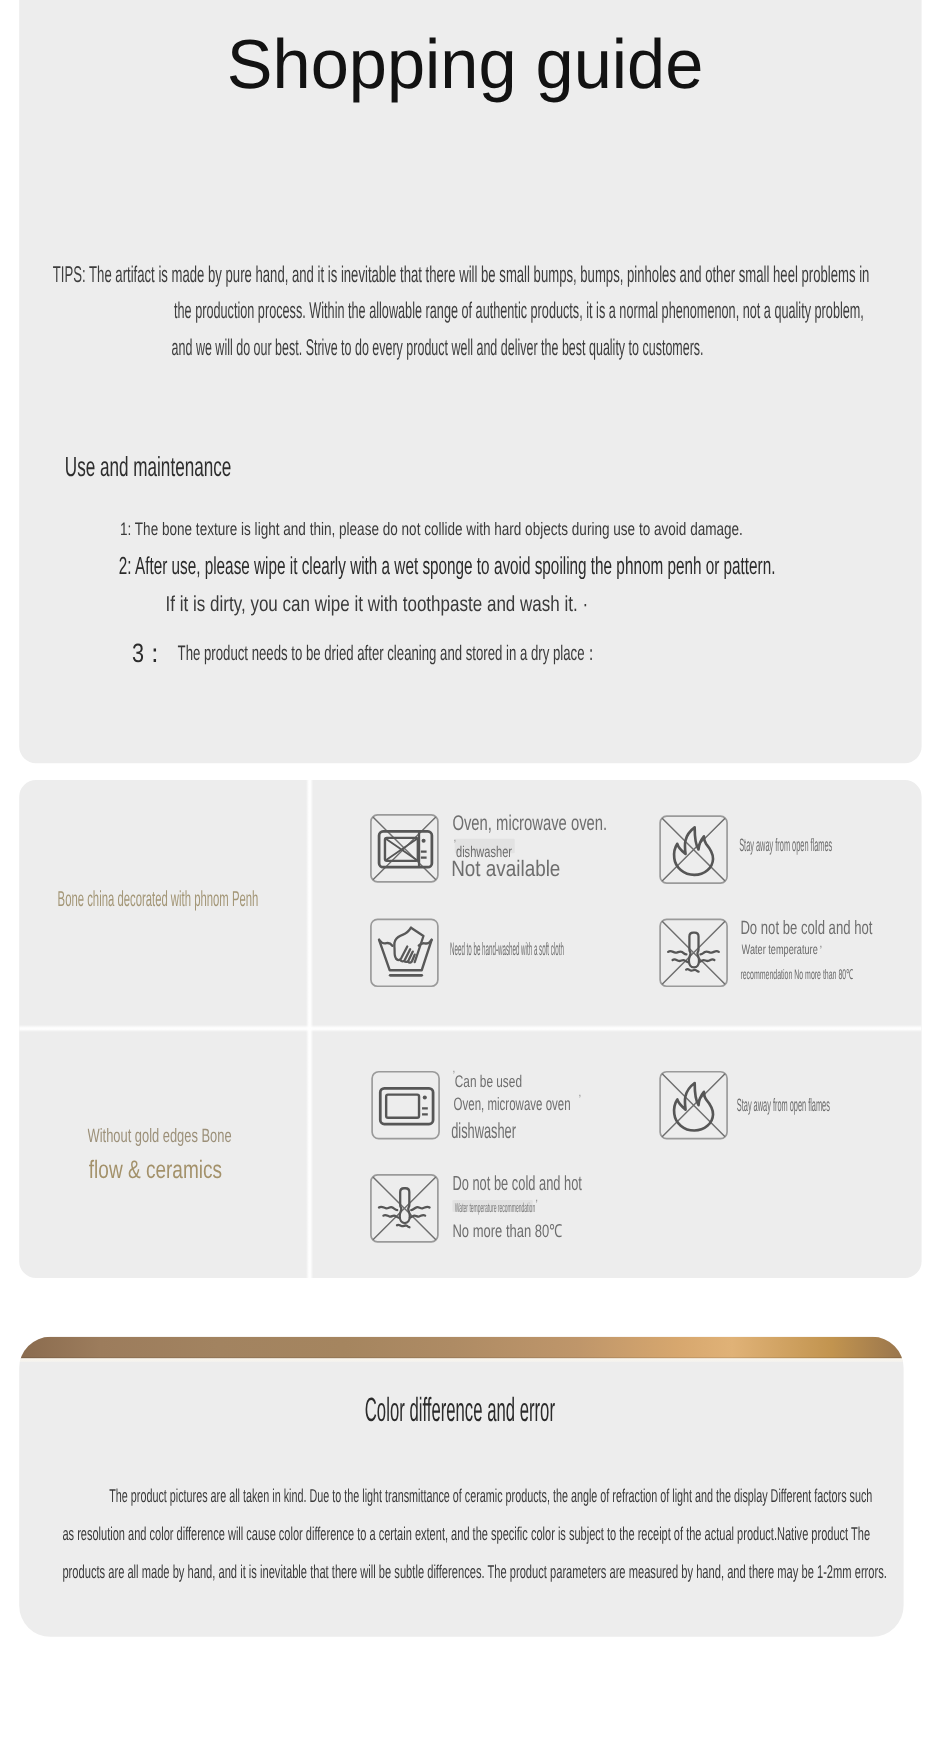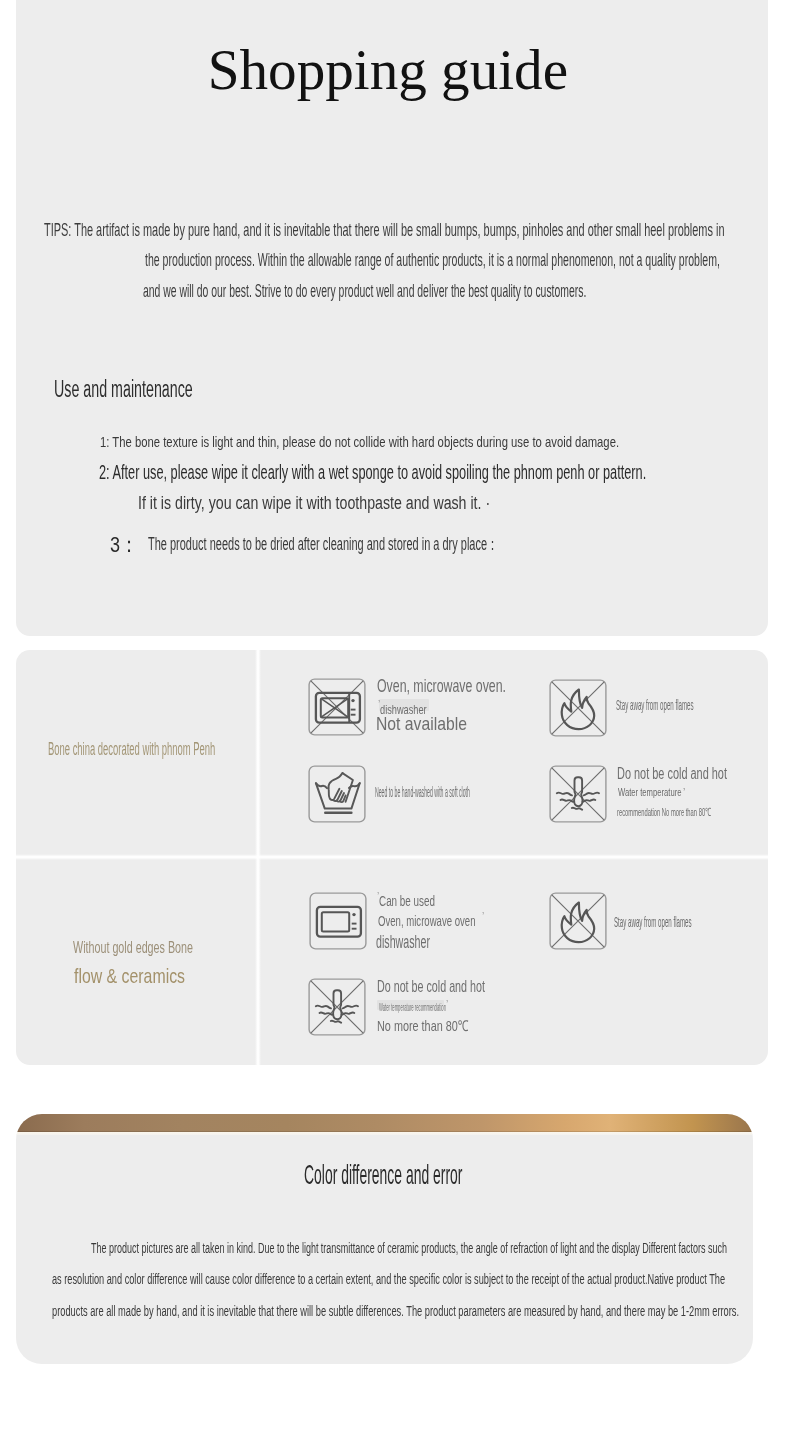--- a/index.html
+++ b/index.html
@@ -8,22 +8,22 @@
        -webkit-font-smoothing:antialiased;}
   .page{position:relative;width:790px;height:1448px;overflow:hidden;background:#fff;}
 
   
   .card{position:absolute;background:#ededed;}
   #card-intro{left:16px;top:-14px;width:752px;height:650px;border-radius:14px;}
   #card-table{left:16px;top:650px;width:752px;height:415px;border-radius:14px;overflow:hidden;}
   #card-color{left:16px;top:1114px;width:737px;height:250px;border-radius:26px;overflow:hidden;}
 
   
-  .title{position:absolute;left:12px;top:34px;width:752px;text-align:center;
-         font-size:58px;line-height:72px;color:#121212;font-family:Liberation Serif, serif;}
+  .title{position:absolute;left:12px;top:18px;width:752px;text-align:center;
+         font-size:58px;line-height:72px;color:#121212;}
   .title span{display:inline-block;transform:scaleX(.985);}
 
   
   .cline{position:absolute;white-space:pre;transform-origin:left top;will-change:opacity;}
 
   
   .vline{position:absolute;left:239px;top:0;width:6px;height:415px;background:linear-gradient(90deg,rgba(255,255,255,0) 0%,rgba(255,255,255,.95) 40%,rgba(255,255,255,.95) 60%,rgba(255,255,255,0) 100%);}
   .hline{position:absolute;left:0;top:204px;width:752px;height:6px;background:linear-gradient(180deg,rgba(255,255,255,0) 0%,rgba(255,255,255,.95) 42%,rgba(255,255,255,.95) 62%,rgba(255,255,255,0) 100%);}
   .ic{position:absolute;filter:blur(.18px);}
   .ovl{position:absolute;background:rgba(140,140,140,.10);border-radius:1px;}

